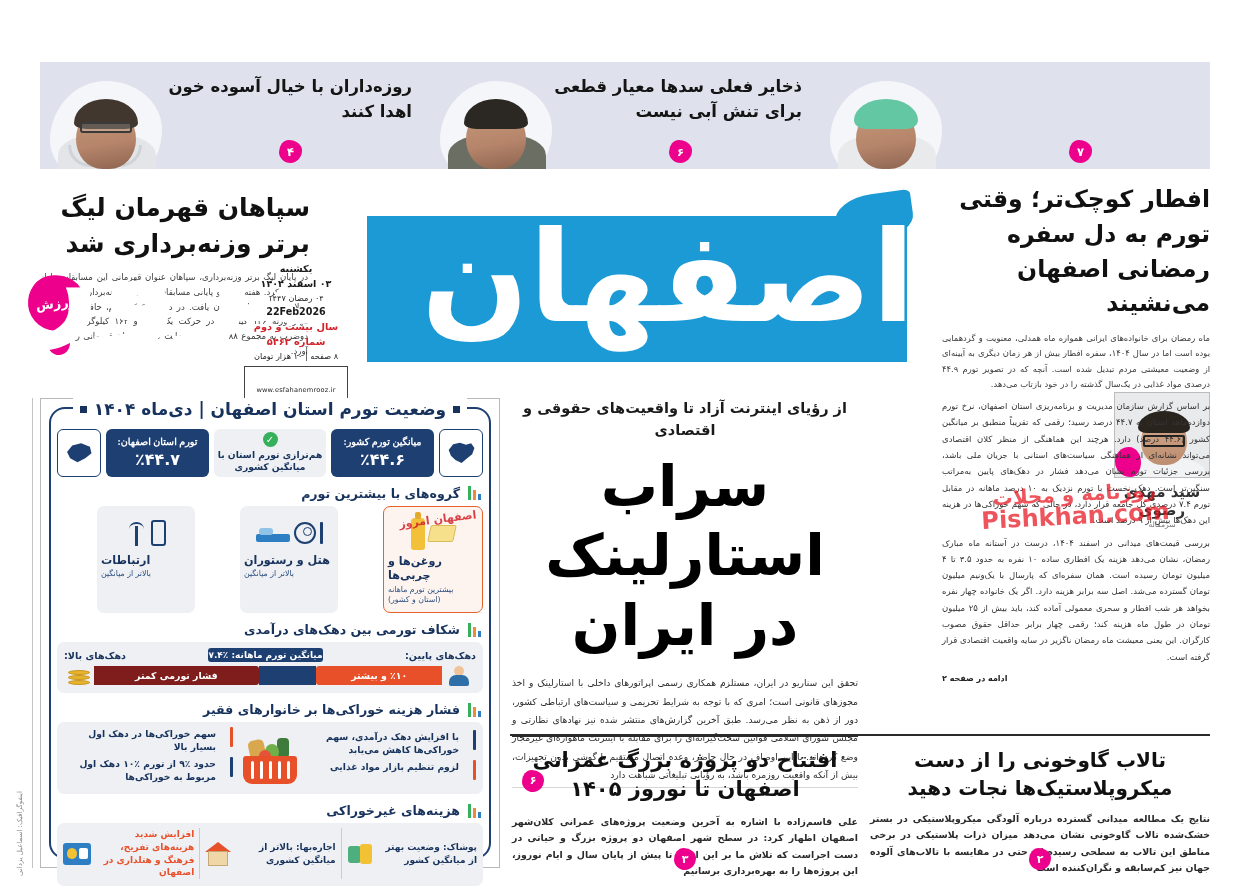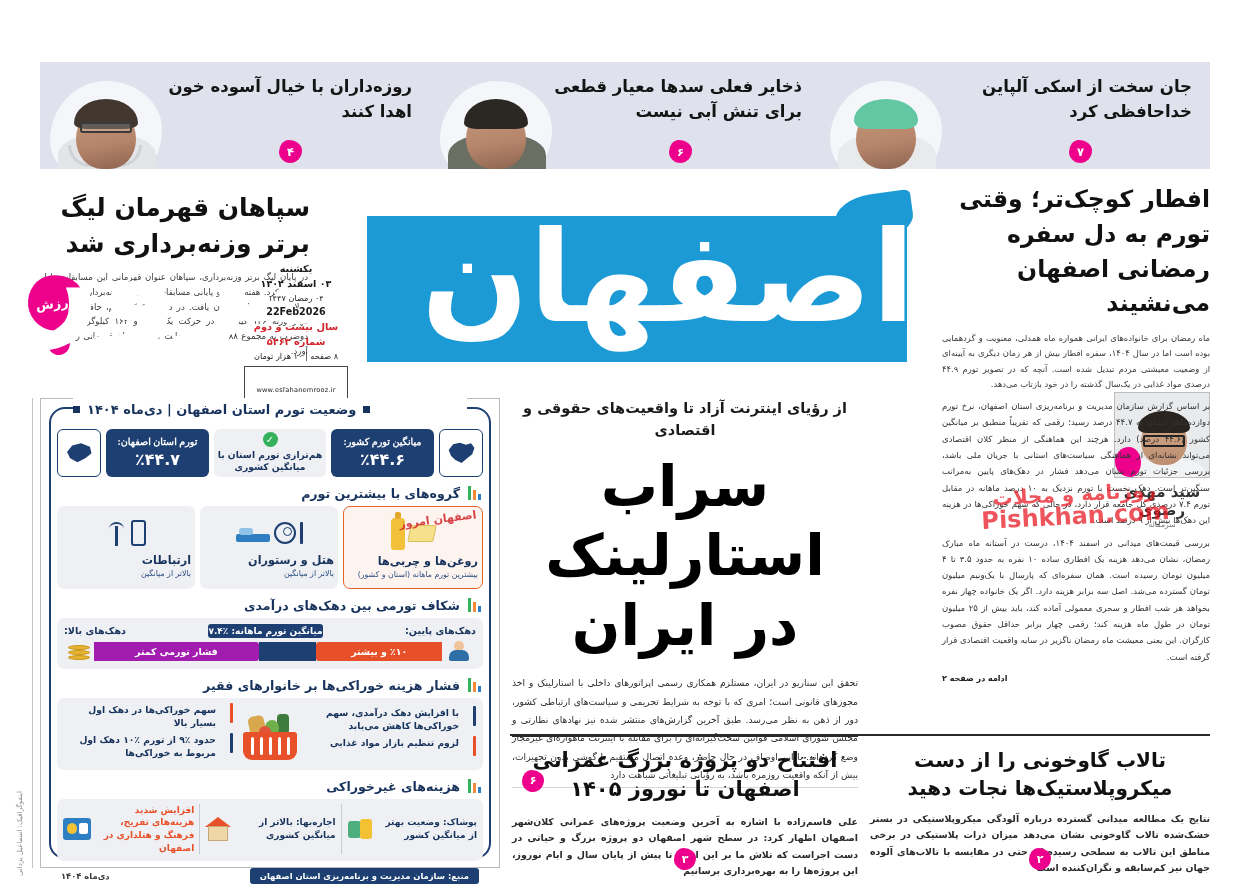--- a/index.html
+++ b/index.html
@@ -319,23 +319,23 @@
     border: 2px solid #1d3f72;
     border-radius: 16px;
     background: #fff;
     padding: 6px;
   }
   .info-title {
     position: absolute;
     top: -11px; right: 22px; left: 22px;
     height: 22px;
     background: #fff;
-    display: flex; align-items: center; justify-content: flex-end;
+    display: flex; align-items: center; justify-content: center;
     gap: 7px;
-    font-size: 13px;
+    font-size: 17px;
     font-weight: 700;
     color: #17325c;
     white-space: nowrap;
   }
   .info-title .sq { width: 7px; height: 7px; background: #17325c; }
   .info-row { margin-top: 14px; display: flex; gap: 5px; align-items: stretch; }
 
   .kpi-box {
     background: #1d3f72;
     color: #fff;
@@ -394,21 +394,22 @@
   .sec-icon i:nth-child(1){ height: 6px; background:#2e7ec4; }
   .sec-icon i:nth-child(2){ height: 10px; background:#ef8a3c; }
   .sec-icon i:nth-child(3){ height: 14px; background:#35b05b; }
 
   .cat-row { display: flex; gap: 5px; }
   .cat-card {
     flex: 1;
     background: #eef0f3;
     border-radius: 7px;
     padding: 6px 4px 7px;
-    text-align: right;
+    text-align: left;
+    margin-left: 40px;
   }
   .cat-card.hl {
     background: #fdf4f0;
     border: 1.6px solid #e8622a;
   }
   .cat-ico { height: 42px; display: flex; align-items: center; justify-content: center; gap: 4px; }
   .cat-name { font-size: 11.2px; font-weight: 700; color: #17325c; line-height: 1.3; }
   .cat-sub { font-size: 7.8px; color: #2b4d80; margin-top: 1px; line-height: 1.3; }
 
   .ico-bottle { width: 14px; height: 32px; background: #f3c03a; border-radius: 4px 4px 3px 3px; position: relative; }
@@ -434,21 +435,21 @@
     padding: 2px 0; border-radius: 3px;
   }
   .gap-bar { display: flex; height: 19px; margin-top: 4px; align-items: stretch; gap: 0; }
   .gap-coins { flex: 0 0 30px; display: flex; align-items: center; justify-content: center; }
   .coin-stack { width: 22px; height: 18px; position: relative; }
   .coin-stack i { position: absolute; left: 0; width: 22px; height: 5px; background: #e8b430; border-radius: 50%; border: 1px solid #c8951d; }
   .coin-stack i:nth-child(1){ bottom: 0; }
   .coin-stack i:nth-child(2){ bottom: 5px; }
   .coin-stack i:nth-child(3){ bottom: 10px; }
   .seg { display: flex; align-items: center; justify-content: center; font-size: 9.4px; font-weight: 700; color: #fff; }
-  .seg.green { background: #a21caf; flex: 0 0 40%; border-radius: 0 3px 3px 0; }
+  .seg.green { background: #7f1d1d; flex: 0 0 40%; border-radius: 0 3px 3px 0; }
   .seg.blue  { background: #1d3f72; flex: 0 0 14%; }
   .seg.red   { background: #e8502a; flex: 1; border-radius: 3px 0 0 3px; }
   .person-ico { flex: 0 0 34px; display: flex; align-items: center; justify-content: center; }
   .person {
     width: 22px; height: 20px; position: relative;
   }
   .person .ph { position: absolute; top: 0; left: 6px; width: 10px; height: 10px; background: #f0c49a; border-radius: 50%; }
   .person .pb { position: absolute; bottom: 0; left: 1px; width: 20px; height: 11px; background: #2e6fa8; border-radius: 7px 7px 2px 2px; }
 
   .food-wrap { background: #eef0f3; border-radius: 7px; padding: 5px 7px 7px; display: flex; gap: 6px; align-items: center; }
@@ -670,21 +671,20 @@
 
   <div class="teaser-band">
 
     <div class="teaser t1">
       <div class="teaser-photo p1">
         <div class="blob"></div>
           <div class="body"></div>
           <div class="head"></div>
           <div class="hair"></div>
       </div>
-      <div class="teaser-text">جان سخت از اسکی آلپاین خداحافظی کرد</div>
       <div class="teaser-num">۷</div>
     </div>
 
     <div class="teaser t2">
       <div class="teaser-photo p2">
         <div class="blob"></div>
           <div class="body"></div>
           <div class="head"></div>
           <div class="hair"></div>
       </div>

